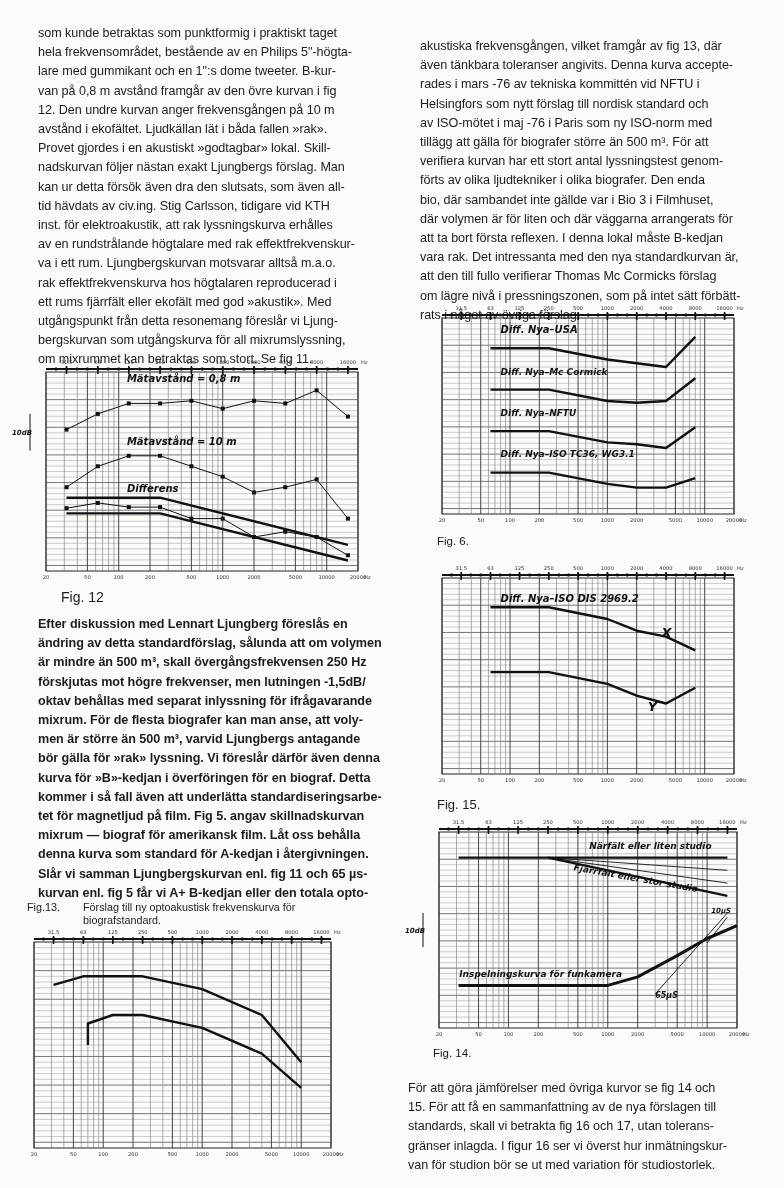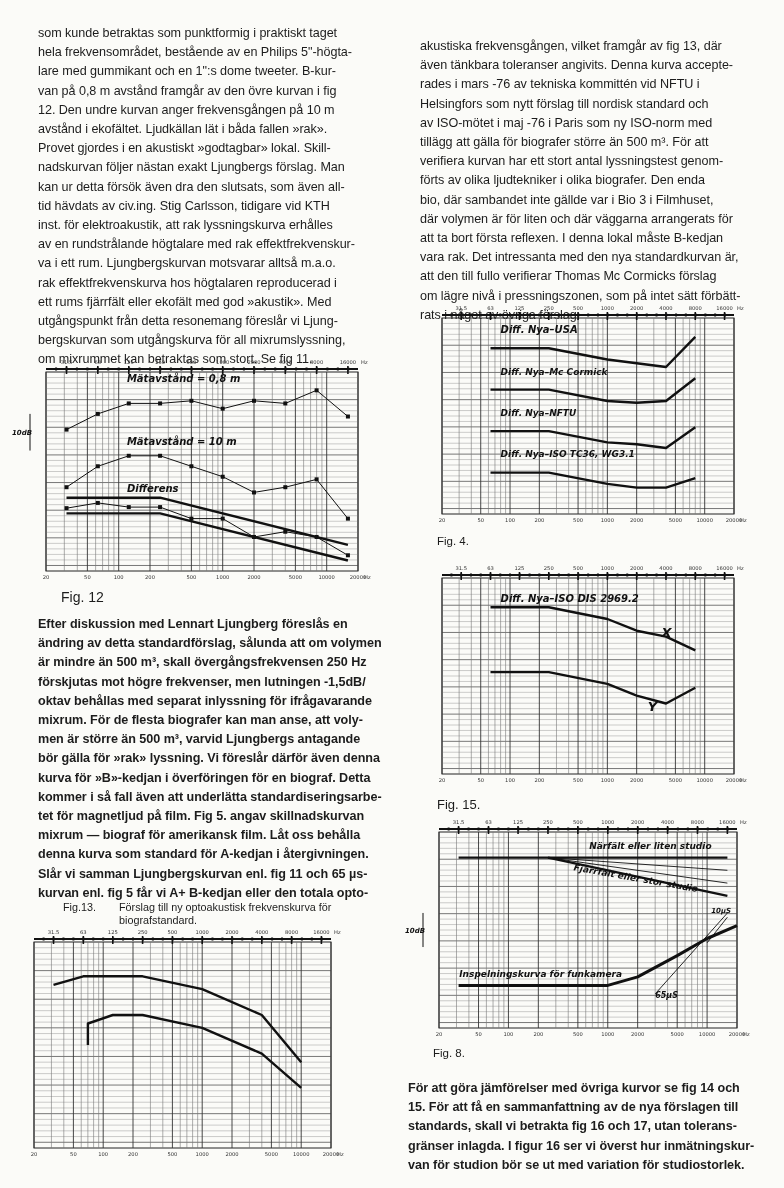--- a/index.html
+++ b/index.html
@@ -5,23 +5,23 @@
   html, body { margin: 0; padding: 0; }
   body {
     width: 784px; height: 1188px; position: relative; overflow: hidden;
     background: #fbfbf8; color: #1c1c1c;
     font-family: "Liberation Sans", sans-serif;
   }
   .para { font-size: 12.6px; line-height: 19.2px; margin: 8px; white-space: pre-line; letter-spacing: -0.05px; }
   .p1 { position: absolute; left: 30px; top: 16px; width: 360px; }
   .p2 { position: absolute; left: 30px; top: 607px; width: 360px; font-weight: bold; }
   .p3 { position: absolute; left: 412px; top: 29px; width: 360px; }
-  .p4 { position: absolute; left: 400px; top: 1071px; width: 370px; font-weight: bold; }
+  .p4 { position: absolute; left: 400px; top: 1071px; width: 370px; }
   .fig-caption { position: absolute; font-size: 12.5px; font-weight: normal; }
-  .fig13-caption { position: absolute; left: 27px; top: 901px; font-size: 10.8px; line-height: 13px; margin-left: 36px; }
+  .fig13-caption { position: absolute; left: 27px; top: 901px; font-size: 10.8px; line-height: 13px; }
   .fig13-caption .num { display: inline-block; width: 56px; vertical-align: top; }
   .fig13-caption .txt { display: inline-block; width: 290px; white-space: pre-line; vertical-align: top; }
   svg.chart { position: absolute; overflow: visible; }
   .tick-label { font-family: "DejaVu Sans", sans-serif; font-size: 5.2px; fill: #333; }
   .hand { font-family: "DejaVu Sans", sans-serif; font-style: italic; font-weight: bold; fill: #111; }
 </style>
 </head>
 <body>
 
 <p class="para p1">som kunde betraktas som punktformig i praktiskt taget
@@ -76,23 +76,23 @@
 15. För att få en sammanfattning av de nya förslagen till
 standards, skall vi betrakta fig 16 och 17, utan tolerans-
 gränser inlagda. I figur 16 ser vi överst hur inmätningskur-
 van för studion bör se ut med variation för studiostorlek.</p>
 
 <div class="fig-caption" style="left:37px; top:589px; font-size:14px;margin-left:24px;">Fig. 12</div>
 <div class="fig13-caption">
   <span class="num">Fig.13.</span><span class="txt">Förslag till ny optoakustisk frekvenskurva för
 biografstandard.</span>
 </div>
-<div class="fig-caption" style="left:437px; top:535px; font-size:11.5px;">Fig. 4.</div>
+<div class="fig-caption" style="left:437px; top:535px; font-size:11.5px;">Fig. 6.</div>
 <div class="fig-caption" style="left:437px; top:797px; font-size:13px;">Fig. 15.</div>
-<div class="fig-caption" style="left:433px; top:1047px; font-size:11.5px;">Fig. 8.</div>
+<div class="fig-caption" style="left:433px; top:1047px; font-size:11.5px;">Fig. 14.</div>
 
 <svg class="chart" id="fig12" style="left:40px; top:360px;" width="330" height="225">
     <rect x="6" y="12" width="312" height="199" fill="none" stroke="#222" stroke-width="1"></rect>
     <line x1="6" x2="318" y1="17.52777777777778" y2="17.52777777777778" stroke="#9a9a9a" stroke-width="0.5"></line>
     <line x1="6" x2="318" y1="23.055555555555557" y2="23.055555555555557" stroke="#9a9a9a" stroke-width="0.5"></line>
     <line x1="6" x2="318" y1="28.583333333333332" y2="28.583333333333332" stroke="#9a9a9a" stroke-width="0.5"></line>
     <line x1="6" x2="318" y1="34.111111111111114" y2="34.111111111111114" stroke="#9a9a9a" stroke-width="0.5"></line>
     <line x1="6" x2="318" y1="39.638888888888886" y2="39.638888888888886" stroke="#555" stroke-width="0.8"></line>
     <line x1="6" x2="318" y1="45.166666666666664" y2="45.166666666666664" stroke="#9a9a9a" stroke-width="0.5"></line>
     <line x1="6" x2="318" y1="50.69444444444444" y2="50.69444444444444" stroke="#9a9a9a" stroke-width="0.5"></line>

